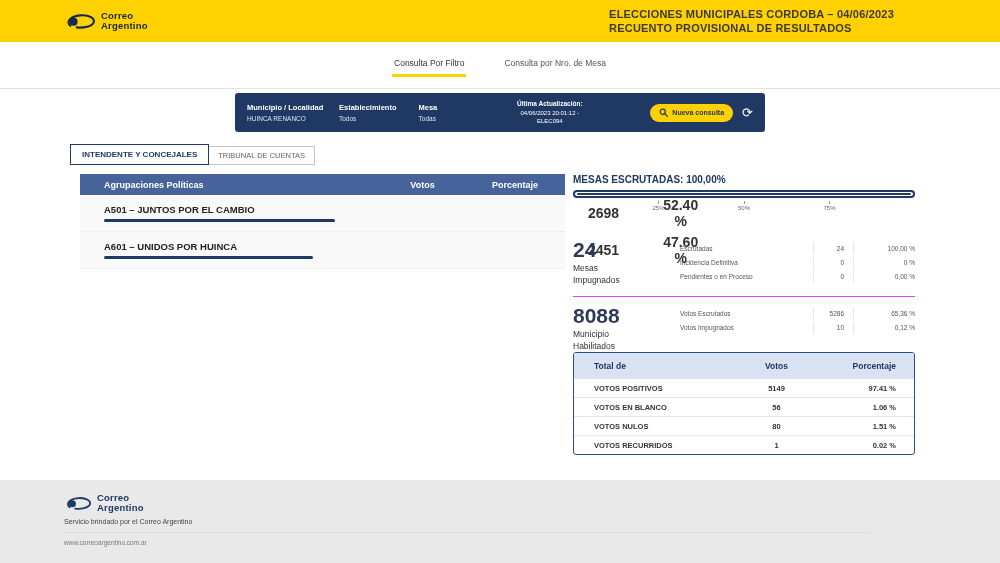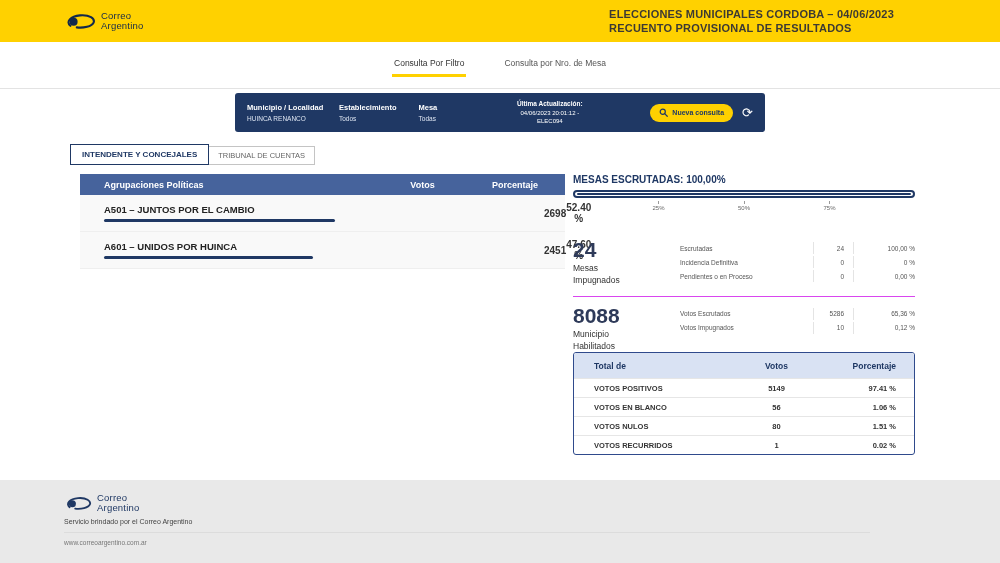--- a/index.html
+++ b/index.html
@@ -2,21 +2,21 @@
 <html><head>
 <meta charset="utf-8">
 <style>
   * { margin:0; padding:0; box-sizing:border-box; }
   html,body { width:1000px; height:563px; background:#fff; font-family:"Liberation Sans", sans-serif; }
   .page { position:relative; width:1000px; height:563px; background:#fff; overflow:hidden; }
 
   
   .topbar { position:absolute; top:0; left:0; width:100%; height:42px; background:#FFD100; display:flex; align-items:center; }
   .brand { display:flex; align-items:center; gap:5px; margin-left:64px; }
-  .brand-text { font-size:9.5px; font-weight:normal; color:#13294B; line-height:1.1; letter-spacing:.2px; }
+  .brand-text { font-size:9.5px; font-weight:bold; color:#13294B; line-height:1.1; letter-spacing:.2px; }
   .header-title { position:absolute; right:106px; top:50%; transform:translateY(-50%); text-align:left; font-weight:bold; color:#3D3A33; font-size:11px; line-height:1.3; letter-spacing:.2px; }
 
   
   .nav { position:absolute; top:42px; left:0; width:100%; height:47px; background:#fff; border-bottom:1px solid #E3E3E3; display:flex; justify-content:center; align-items:center; gap:36px; }
   .nav-tab { font-size:8.5px; color:#555; padding:5px 2px 6px; cursor:pointer; border-bottom:3px solid transparent; }
   .nav-tab.active { color:#333; border-bottom-color:#FFD100; }
 
   
   .filterbar { position:absolute; left:235px; top:93px; width:530px; height:39px; background:#1F3864; border-radius:3px; display:flex; align-items:center; padding:0 12px; color:#fff; }
   .f-col { display:flex; flex-direction:column; justify-content:center; margin-right:22px; cursor:pointer; }
@@ -37,21 +37,21 @@
   .results { position:absolute; left:80px; top:174px; width:485px; }
   .res-header { display:flex; background:#46639C; color:#fff; height:21px; align-items:center; font-size:9px; font-weight:bold; }
   .c-party { flex:1; padding-left:24px; }
   .c-votes { width:85px; text-align:center; }
   .c-pct   { width:100px; text-align:center; }
   .res-row { display:flex; align-items:center; height:37px; background:#F9F9F9; border-bottom:1px solid #EFEFEF; }
   .party-cell { flex:1; padding-left:24px; }
   .party-name { font-size:9.5px; font-weight:bold; color:#222; margin-bottom:4px; white-space:nowrap; }
   .party-bar-track { width:440px; height:3px; }
   .party-bar { height:3px; background:#1F3864; border-radius:2px; }
-  .res-row .c-votes, .res-row .c-pct { font-size:10px; font-weight:bold; color:#333; }
+  .res-row .c-votes, .res-row .c-pct { font-size:14px; font-weight:bold; color:#333;margin-left:44px; }
 
   
   .rpanel { position:absolute; left:573px; top:174px; width:342px; }
   .scrutiny-title { font-size:10px; font-weight:bold; color:#1F3864; margin-bottom:5px; }
   .progress-track { height:8px; border:2px solid #1F3864; border-radius:8px; padding:1px 2px; }
   .progress-fill { height:100%; background:#1F3864; border-radius:4px; }
   .ticks { position:relative; height:16px; margin-top:3px; }
   .tick { position:absolute; transform:translateX(-50%); font-size:6px; color:#666; text-align:center; }
   .tick::before { content:""; display:block; width:1px; height:3px; background:#999; margin:0 auto 1px; }
   .t25 { left:25%; } .t50 { left:50%; } .t75 { left:75%; }

